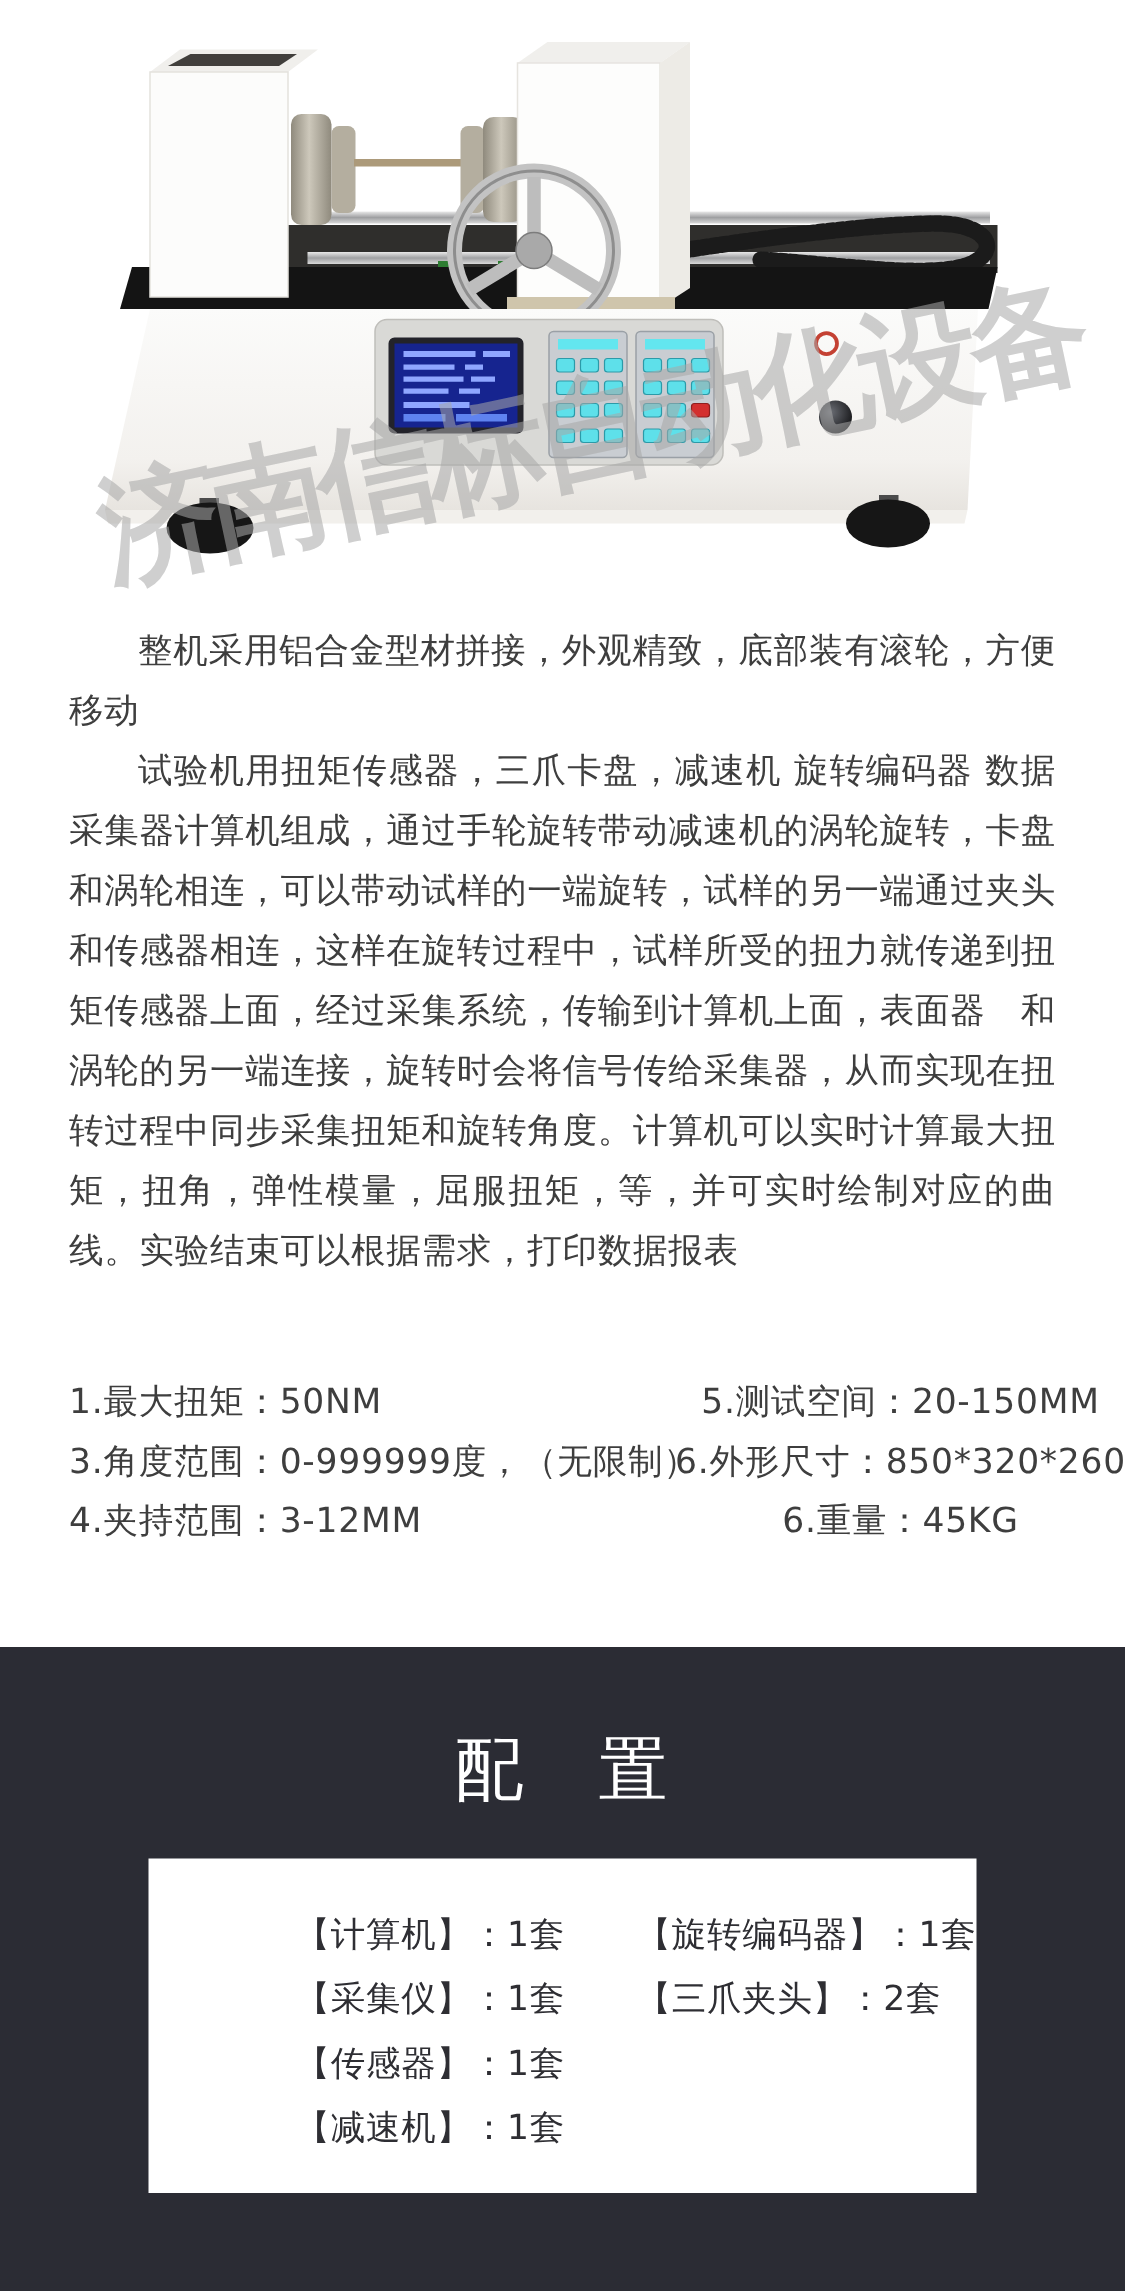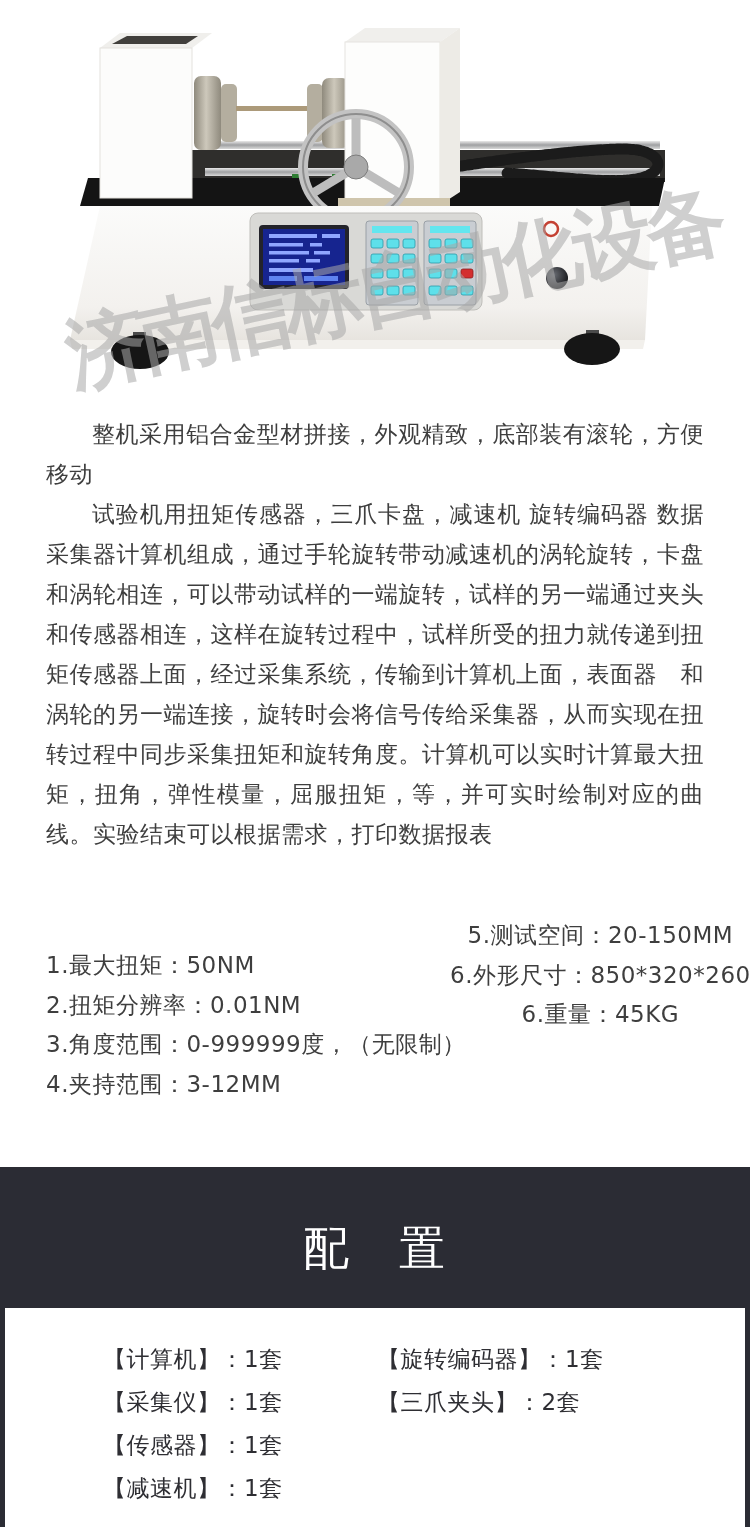--- a/index.html
+++ b/index.html
@@ -17,32 +17,32 @@
   
   .description { padding:14px 46px 0 46px; }
   .description p {
     font-size:23px; line-height:40px; color:#3e3e3e;
     text-align:justify; text-indent:2em; letter-spacing:0.5px;
   }
 
   
   .specs { display:flex; padding:0 46px; margin-top:62px; }
   .specs .col { display:flex; flex-direction:column; }
-  .specs .col.left  { width:404px;margin-top:30px; }
+  .specs .col.left  { width:404px; }
   .specs .col.right { flex:1;text-align:center; }
   .spec-item { font-size:23px; line-height:39.5px; color:#3e3e3e; letter-spacing:0.5px; white-space:nowrap; }
 
   
   .config-section { margin-top:63px; height:437px; background:#2b2c34; }
   .config-title {
     padding-top:57px; text-align:center; color:#ffffff;
     font-size:46px; font-weight:500; line-height:48px; letter-spacing:2px;margin-top:16px;
   }
   .config-box {
-    width:740px; height:223px; margin:36px auto 0 auto; background:#ffffff;
+    width:552px; height:223px; margin:36px auto 0 auto; background:#ffffff;
     display:flex; padding:30px 0 0 98px;
   }
   .config-col { display:flex; flex-direction:column; }
   .config-col.left { width:274px; }
   .config-col.right { flex:1; }
   .config-item { font-size:23px; line-height:43px; color:#2e2e33; letter-spacing:0.5px; white-space:nowrap; }
 </style>
 </head>
 <body>
 
@@ -178,21 +178,20 @@
 </div>
 
 <div class="description">
   <p>整机采用铝合金型材拼接，外观精致，底部装有滚轮，方便移动</p>
   <p>试验机用扭矩传感器，三爪卡盘，减速机 旋转编码器  数据采集器计算机组成，通过手轮旋转带动减速机的涡轮旋转，卡盘和涡轮相连，可以带动试样的一端旋转，试样的另一端通过夹头和传感器相连，这样在旋转过程中，试样所受的扭力就传递到扭矩传感器上面，经过采集系统，传输到计算机上面，表面器　和涡轮的另一端连接，旋转时会将信号传给采集器，从而实现在扭转过程中同步采集扭矩和旋转角度。计算机可以实时计算最大扭矩，扭角，弹性模量，屈服扭矩，等，并可实时绘制对应的曲线。实验结束可以根据需求，打印数据报表</p>
 </div>
 
 <div class="specs">
   <div class="col left">
     <div class="spec-item">1.最大扭矩：50NM</div>
-    <div class="spec-item">2.扭矩分辨率：0.01NM</div>
     <div class="spec-item">3.角度范围：0-999999度，（无限制）</div>
     <div class="spec-item">4.夹持范围：3-12MM</div>
   </div>
   <div class="col right">
     <div class="spec-item">5.测试空间：20-150MM</div>
     <div class="spec-item">6.外形尺寸：850*320*260</div>
     <div class="spec-item">6.重量：45KG</div>
   </div>
 </div>
 

